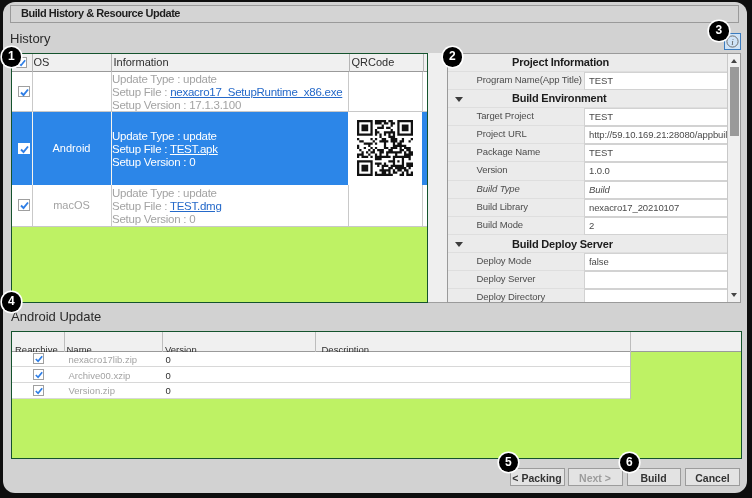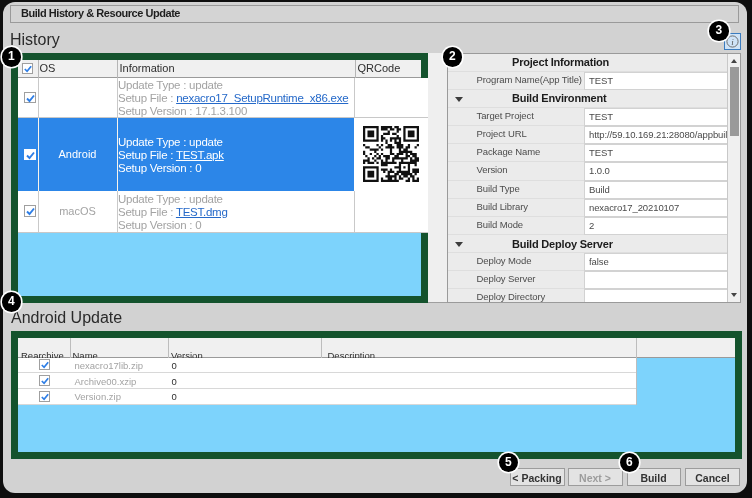--- a/index.html
+++ b/index.html
@@ -1,22 +1,22 @@
 <!DOCTYPE html>
 <html><head><meta charset="utf-8">
 <style>
 *{margin:0;padding:0;box-sizing:border-box;}
 html,body{width:752px;height:498px;}
 body{background:#0e0e0e;font-family:"Liberation Sans",sans-serif;font-size:11px;color:#2e2e2e;position:relative;overflow:hidden;}
 .win{position:absolute;left:3px;top:2px;width:744px;height:491px;background:#d2d2d2;border-radius:12px;}
 .abs{position:absolute;}
 .titlebar{left:7px;top:2.5px;width:729px;height:18px;border:1px solid #9a9a9a;background:#d4d4d4;}
 .titlebar span{position:absolute;left:10px;top:1px;font-weight:bold;font-size:11px;letter-spacing:-0.45px;color:#1e1e1e;}
-.lbl{color:#2a2a2a;font-size:16px;}
-.panel{background:#7dd3fc;border:7px solid #14532d;}
+.lbl{color:#2a2a2a;font-size:13px;}
+.panel{background:#bef264;border:1px solid #14532d;}
 
 .htbl{left:7.5px;top:50.5px;width:417px;height:250px;}
 .hhead{position:absolute;left:0;top:0;width:100%;height:18px;border-bottom:1px solid #9a9a9a;background:#f0f0f0;}
 .hhead span{position:absolute;top:2.5px;}
 .hcol{position:absolute;top:0;border-left:1px solid #b5b5b5;height:173px;}
 .hrow{position:absolute;left:0;width:415px;background:#fff;border-bottom:1px solid #c8c8c8;}
 .cell{position:absolute;top:0;bottom:0;}
 .gtxt{color:#a3a3a3;}
 .rl{position:absolute;top:0;bottom:0;width:1px;background:#c9c9c9;}
 .info{position:absolute;left:97.5px;right:0;line-height:13px;padding-left:3px;font-size:11.5px;letter-spacing:-0.25px;white-space:nowrap;}
@@ -133,21 +133,21 @@
         <span class="pval">http://59.10.169.21:28080/appbuil</span>
       </div>
     <div class="prow" style="top:90.75px;">
         <span class="plab">Package Name</span>
         <span class="pval">TEST</span>
       </div>
     <div class="prow" style="top:108.9px;">
         <span class="plab">Version</span>
         <span class="pval">1.0.0</span>
       </div>
-    <div class="prow" style="top:127.05px;">
+    <div class="prow" style="top:127.05px;font-style:italic;">
         <span class="plab">Build Type</span>
         <span class="pval">Build</span>
       </div>
     <div class="prow" style="top:145.2px;">
         <span class="plab">Build Library</span>
         <span class="pval">nexacro17_20210107</span>
       </div>
     <div class="prow" style="top:163.35px;">
         <span class="plab">Build Mode</span>
         <span class="pval">2</span>

